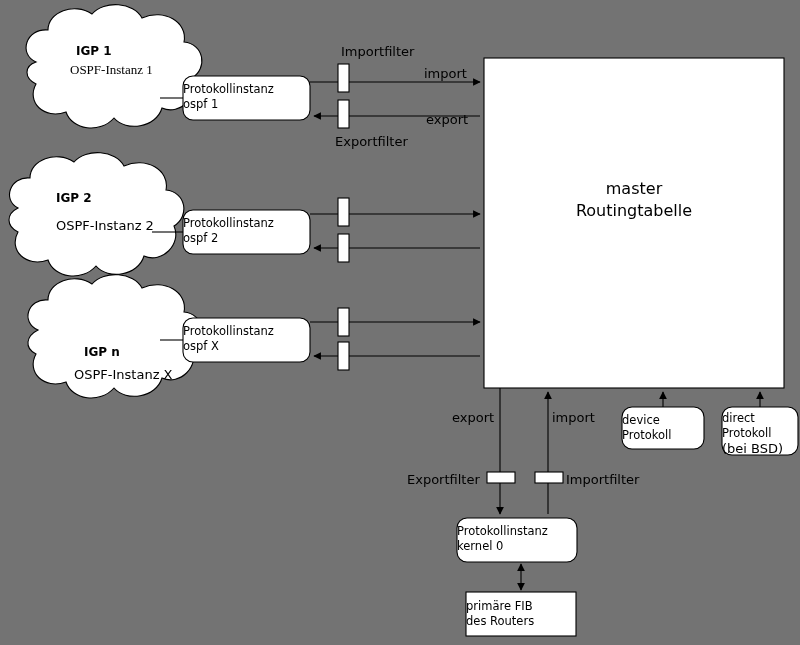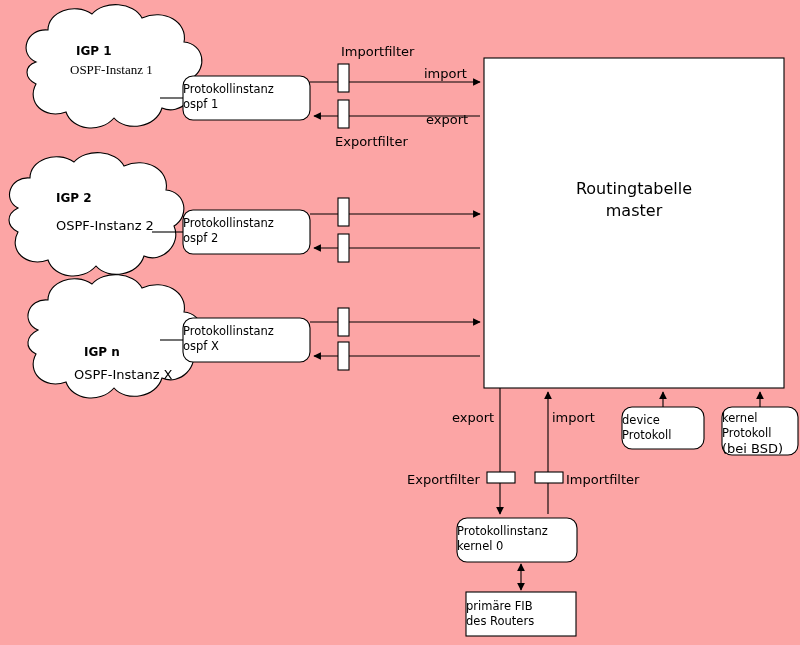--- a/index.html
+++ b/index.html
@@ -4,21 +4,21 @@
 <style>
   html, body {
     margin: 0;
     padding: 0;
     background: #ffffff;
   }
   #canvas {
     position: relative;
     width: 800px;
     height: 645px;
-    background: #fca5a5;
+    background: #737373;
     font-family: "DejaVu Sans", "Liberation Sans", sans-serif;
     overflow: hidden;
   }
   svg.layer {
     position: absolute;
     left: 0;
     top: 0;
     width: 800px;
     height: 645px;
   }
@@ -194,43 +194,43 @@
     <div>Protokollinstanz</div>
     <div>ospf 2</div>
   </div>
 
   <div class="box-text" style="left:183px; top:324px; width:127px;">
     <div>Protokollinstanz</div>
     <div>ospf X</div>
   </div>
 
   <div class="big-box-text" style="left:484px; top:178px; width:300px;">
+    <div>master</div>
     <div>Routingtabelle</div>
-    <div>master</div>
   </div>
 
   <div class="lbl" style="left:341px; top:44px;">Importfilter</div>
   <div class="lbl" style="left:335px; top:134px;">Exportfilter</div>
 
   <div class="lbl" style="left:424px; top:66px;">import</div>
   <div class="lbl" style="left:426px; top:112px;">export</div>
 
   <div class="lbl" style="left:452px; top:410px;">export</div>
   <div class="lbl" style="left:552px; top:410px;">import</div>
 
   <div class="lbl" style="left:407px; top:472px;">Exportfilter</div>
   <div class="lbl" style="left:566px; top:472px;">Importfilter</div>
 
   <div class="box-text" style="left:622px; top:413px; width:82px;">
     <div>device</div>
     <div>Protokoll</div>
   </div>
 
   <div class="box-text" style="left:722px; top:411px; width:76px;">
-    <div>kernel</div>
+    <div>direct</div>
     <div>Protokoll</div>
     <div class="small-note">(bei BSD)</div>
   </div>
 
   <div class="box-text" style="left:457px; top:524px; width:120px;">
     <div>Protokollinstanz</div>
     <div>kernel 0</div>
   </div>
 
   <div class="box-text" style="left:466px; top:599px; width:106px;">

